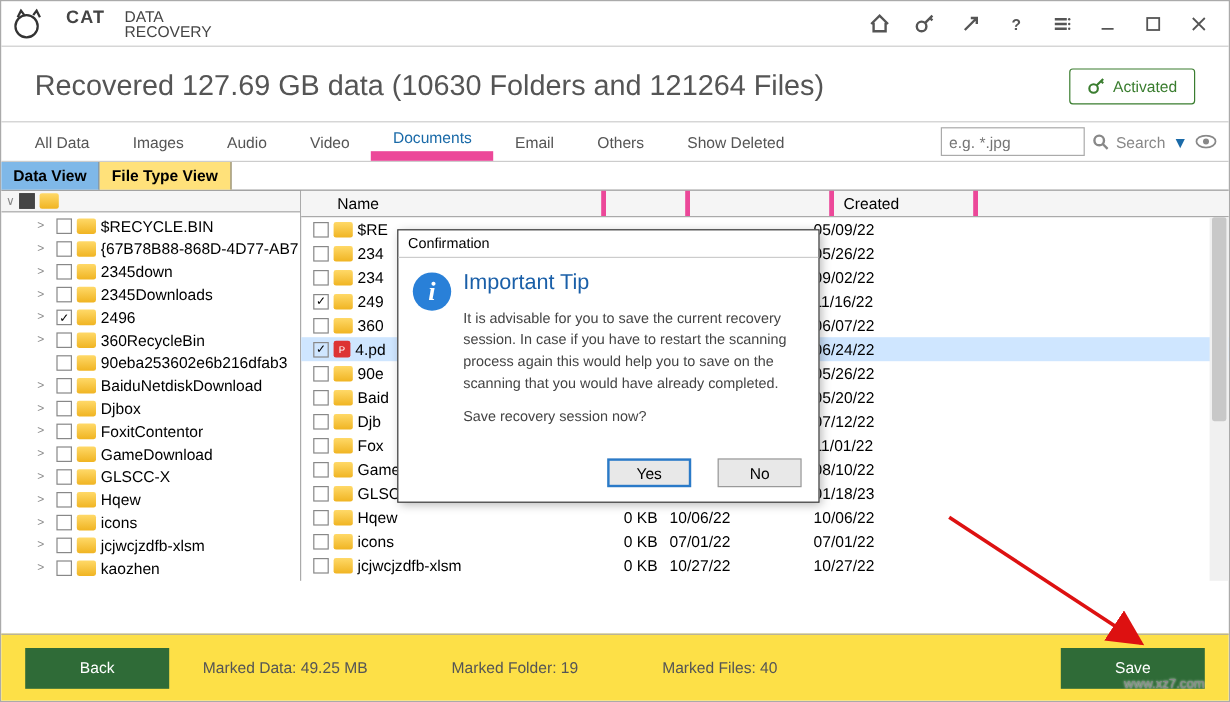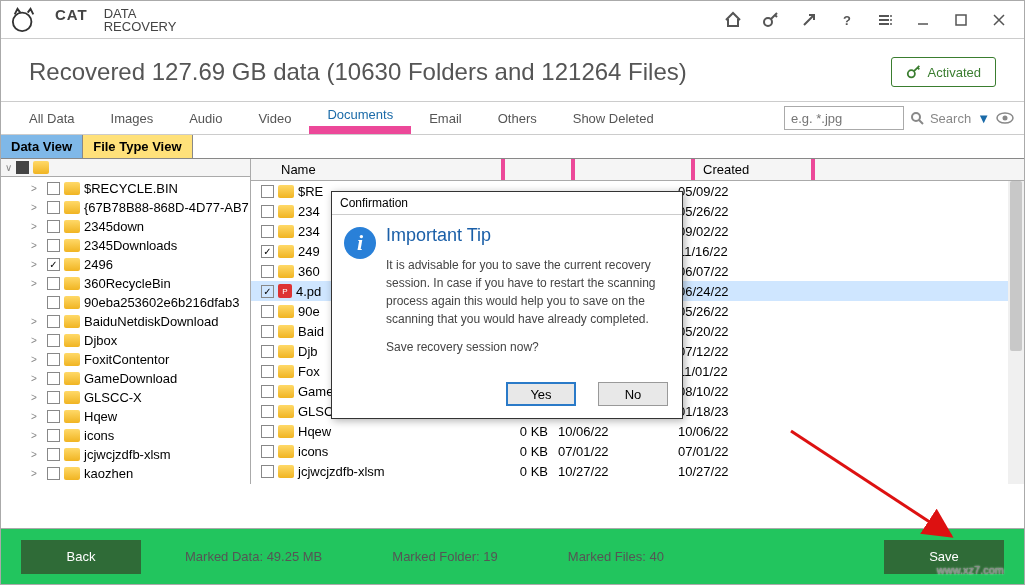--- a/index.html
+++ b/index.html
@@ -47,26 +47,26 @@
 .thumb { position:absolute; left:2px; right:2px; top:0; height:170px; background:#c8c8c8; border-radius:2px; }
 .dialog { position:absolute; left:330px; top:190px; width:352px; background:#fff; border:1px solid #333; box-shadow:2px 2px 8px rgba(0,0,0,.3); z-index:10; }
 .dlg-title { padding:4px 8px; font-size:12px; border-bottom:1px solid #ccc; }
 .dlg-body { padding:10px 12px 10px 54px; position:relative; }
 .dlg-ico { position:absolute; left:12px; top:12px; width:32px; height:32px; border-radius:50%; background:#2980d8; color:#fff; display:flex; align-items:center; justify-content:center; font-size:22px; font-weight:700; font-style:italic; font-family:Georgia,serif; }
 .dlg-head { font-size:18px; color:#1a5fa8; margin-bottom:10px; }
 .dlg-txt { font-size:12px; color:#444; line-height:1.5; margin-bottom:10px; }
 .dlg-btns { display:flex; justify-content:flex-end; gap:22px; padding:6px 14px 12px; }
 .dlg-btn { width:70px; height:24px; background:#e8e8e8; border:1px solid #999; cursor:pointer; }
 .dlg-btn.primary { border:2px solid #2a7ac8; }
-.footer { position:absolute; left:0; right:0; bottom:0; height:56px; border-top:1px solid #aaa; display:flex; align-items:center; padding:0 20px; background:#22c55e; }
+.footer { position:absolute; left:0; right:0; bottom:0; height:56px; border-top:1px solid #aaa; display:flex; align-items:center; padding:0 20px; background:#fde047; }
 .fbtn { width:120px; height:34px; color:#fff; display:flex; align-items:center; justify-content:center; cursor:pointer; margin-right:8px; }
 .fbtn.back { background:#2f6b37; }
 .fbtn.deep { background:#e8a227; }
 .fbtn.save { background:#2f6b37; margin-left:auto; margin-right:0; position:relative; }
-.fstat { margin-left:36px; color:#555; }
+.fstat { margin-left:20px; color:#555; }
 .arrow { position:absolute; pointer-events:none; z-index:20; }
 .watermark { position:absolute; right:20px; bottom:8px; font-size:11px; color:#888; text-shadow:0 0 2px #fff; z-index:30; }
 </style>
 </head>
 <body>
 
 <div class="titlebar">
   <div class="logo">
     <svg class="logo-icon" viewBox="0 0 32 28">
         <circle cx="14" cy="16" r="10" fill="none" stroke="#333" stroke-width="2"></circle>

